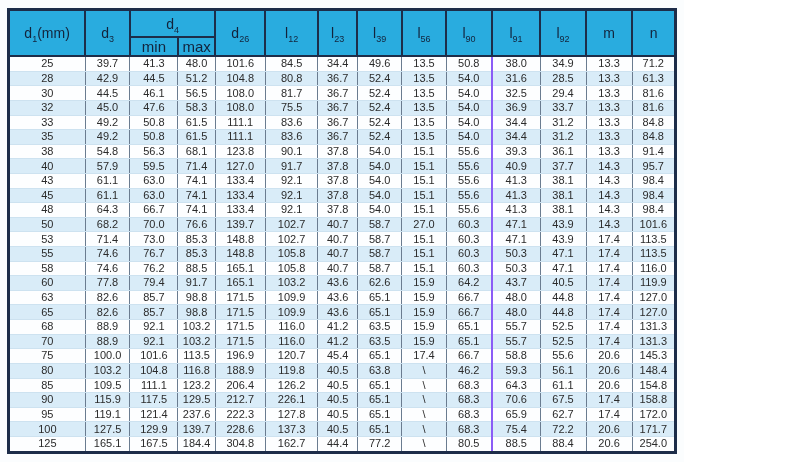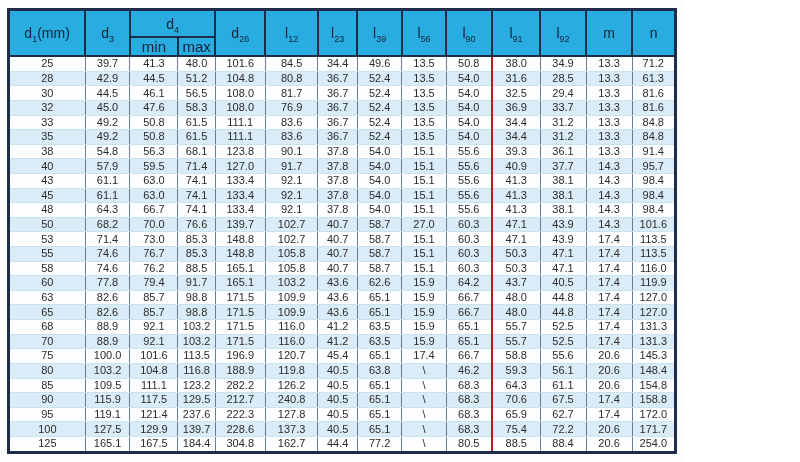--- a/index.html
+++ b/index.html
@@ -26,21 +26,21 @@
   tbody td{
     text-align:center;vertical-align:middle;
     font-size:11px;line-height:1.02;color:#2b2b2b;
     padding:0;
     border-left:1px solid #6a7c90;border-right:1px solid #6a7c90;
     border-top:1px solid #cde2f0;border-bottom:1px solid #cde2f0;
   }
   tbody tr:nth-child(even){background:#d9ecf8;}
   tbody tr:nth-child(odd){background:#fdfeff;}
   tbody tr:first-child td{border-top:2px solid #1d2d49;}
-  td.heavy-left{border-left:2px solid #b91c1c;}
+  td.heavy-left{border-left:2px solid #8b5cf6;}
 </style>
 </head>
 <body>
 
 <div class="page">
   <table>
     <colgroup>
       <col style="width:11.5%">
         <col style="width:6.7%">
         <col style="width:7.2%">
@@ -125,21 +125,21 @@
           <td>29.4</td>
           <td>13.3</td>
           <td>81.6</td>
         </tr>
         <tr>
           <td>32</td>
           <td>45.0</td>
           <td>47.6</td>
           <td>58.3</td>
           <td>108.0</td>
-          <td>76.9</td>
+          <td>75.5</td>
           <td>36.7</td>
           <td>52.4</td>
           <td>13.5</td>
           <td>54.0</td>
           <td class="heavy-left">36.9</td>
           <td>33.7</td>
           <td>13.3</td>
           <td>81.6</td>
         </tr>
         <tr>
@@ -428,38 +428,38 @@
           <td class="heavy-left">59.3</td>
           <td>56.1</td>
           <td>20.6</td>
           <td>148.4</td>
         </tr>
         <tr>
           <td>85</td>
           <td>109.5</td>
           <td>111.1</td>
           <td>123.2</td>
-          <td>282.2</td>
+          <td>206.4</td>
           <td>126.2</td>
           <td>40.5</td>
           <td>65.1</td>
           <td>\</td>
           <td>68.3</td>
           <td class="heavy-left">64.3</td>
           <td>61.1</td>
           <td>20.6</td>
           <td>154.8</td>
         </tr>
         <tr>
           <td>90</td>
           <td>115.9</td>
           <td>117.5</td>
           <td>129.5</td>
           <td>212.7</td>
-          <td>240.8</td>
+          <td>226.1</td>
           <td>40.5</td>
           <td>65.1</td>
           <td>\</td>
           <td>68.3</td>
           <td class="heavy-left">70.6</td>
           <td>67.5</td>
           <td>17.4</td>
           <td>158.8</td>
         </tr>
         <tr>

